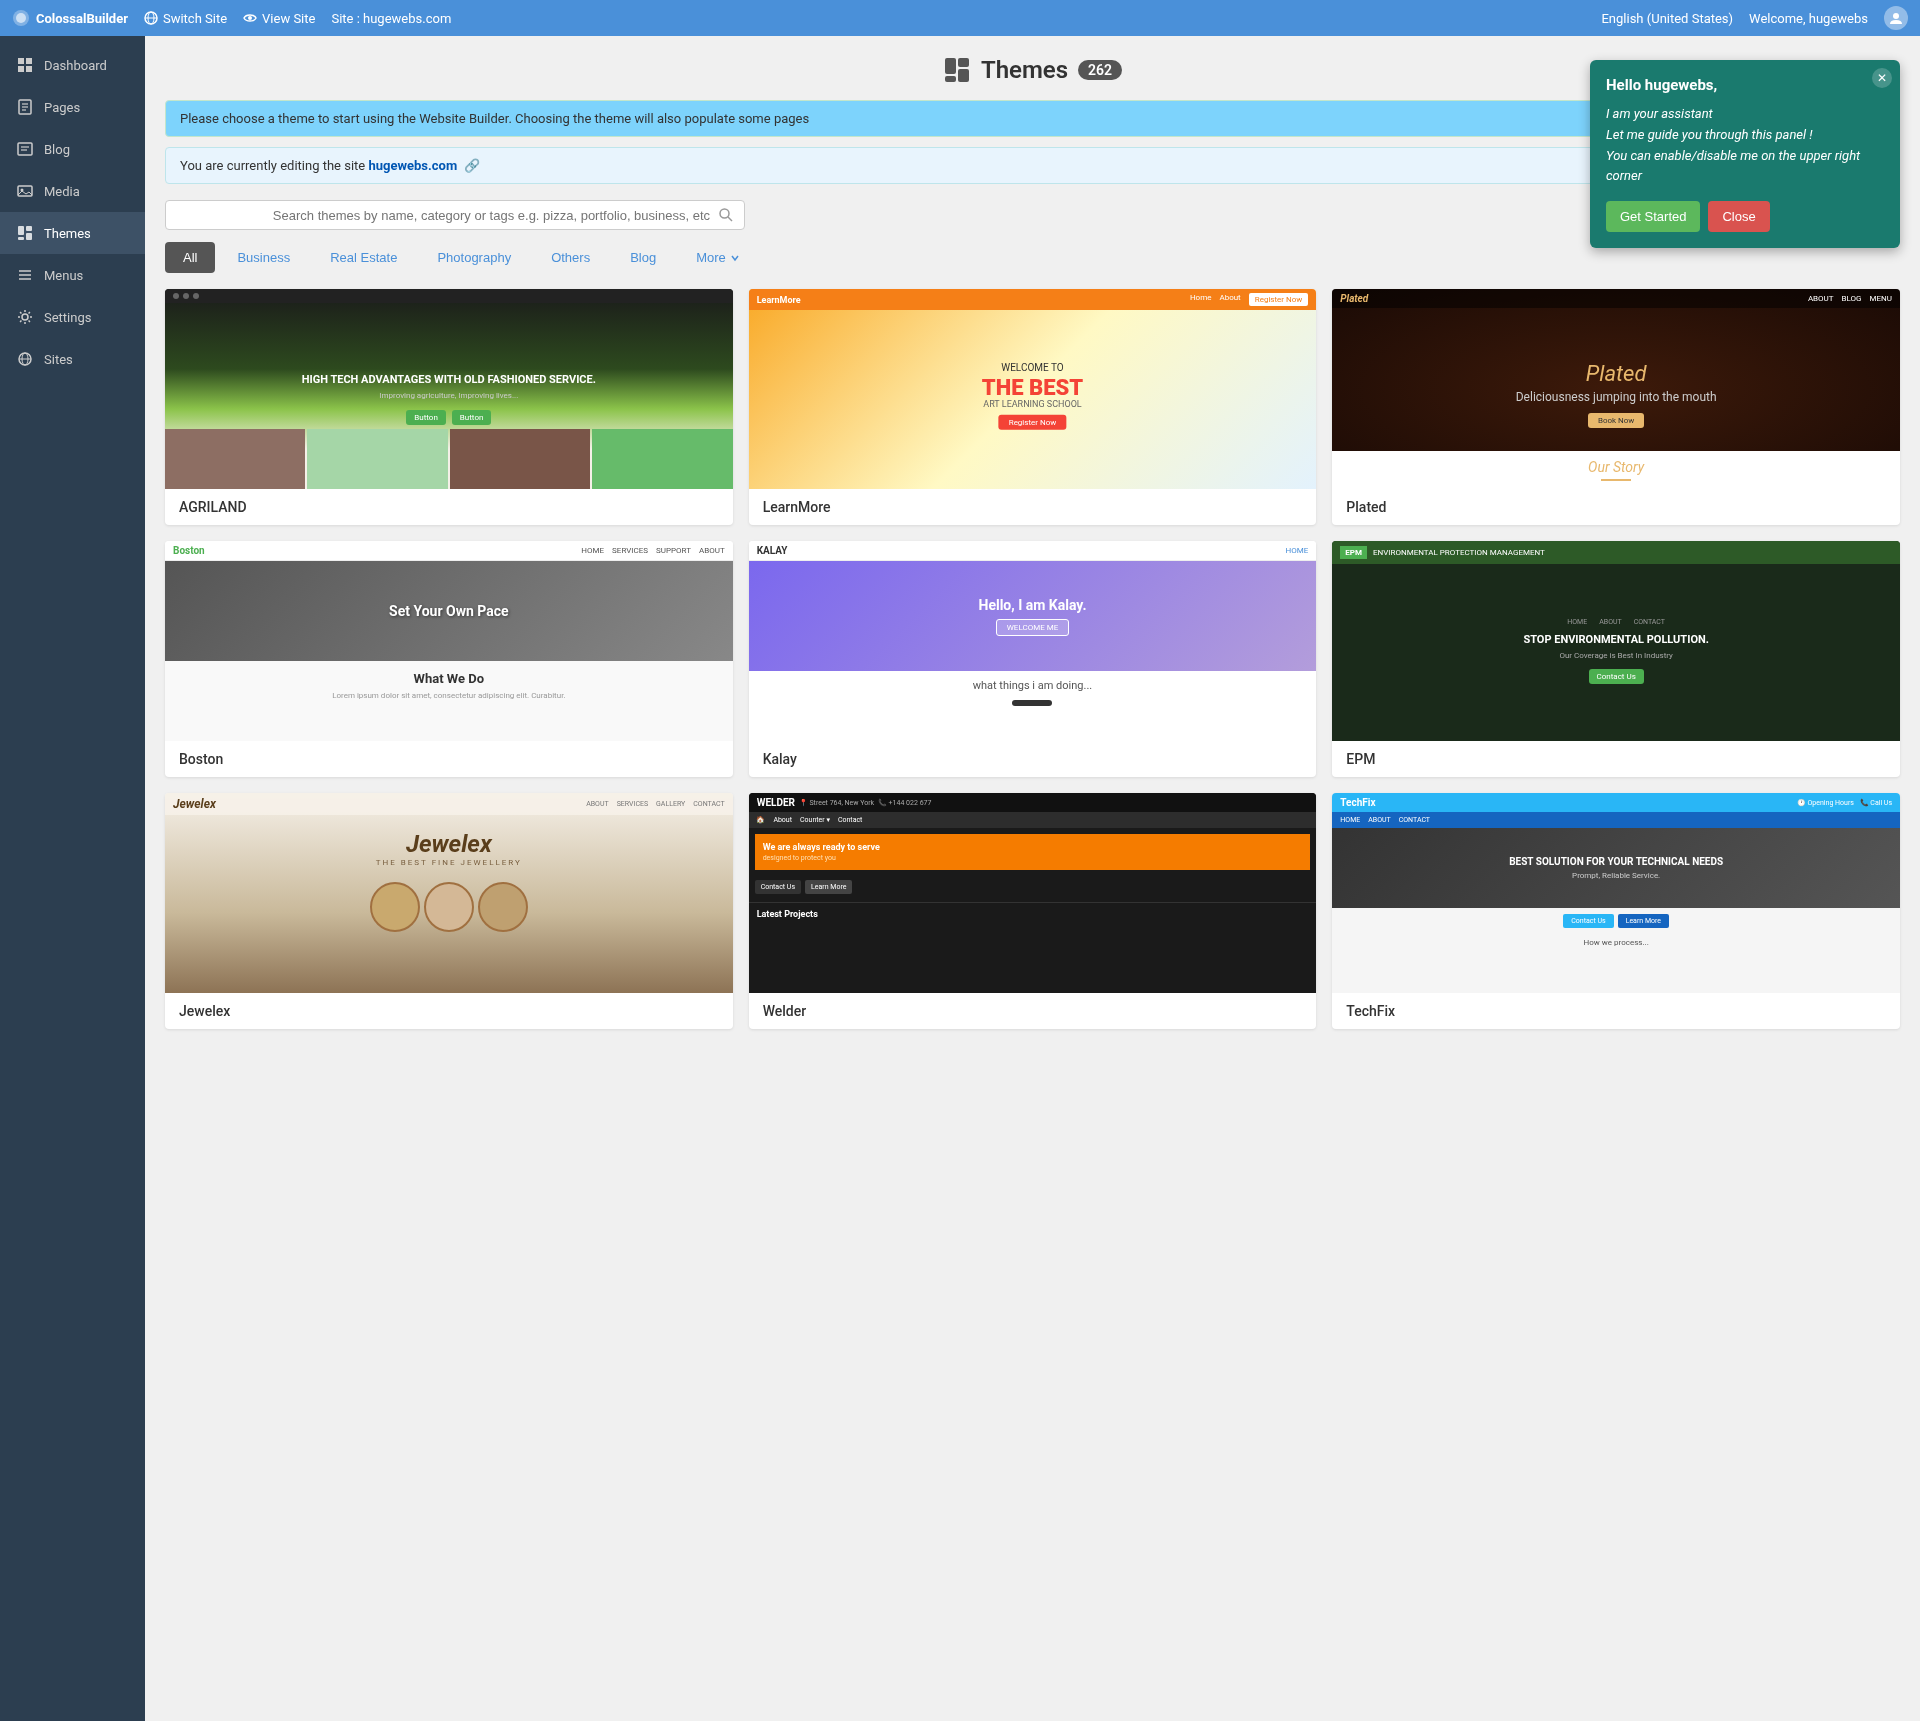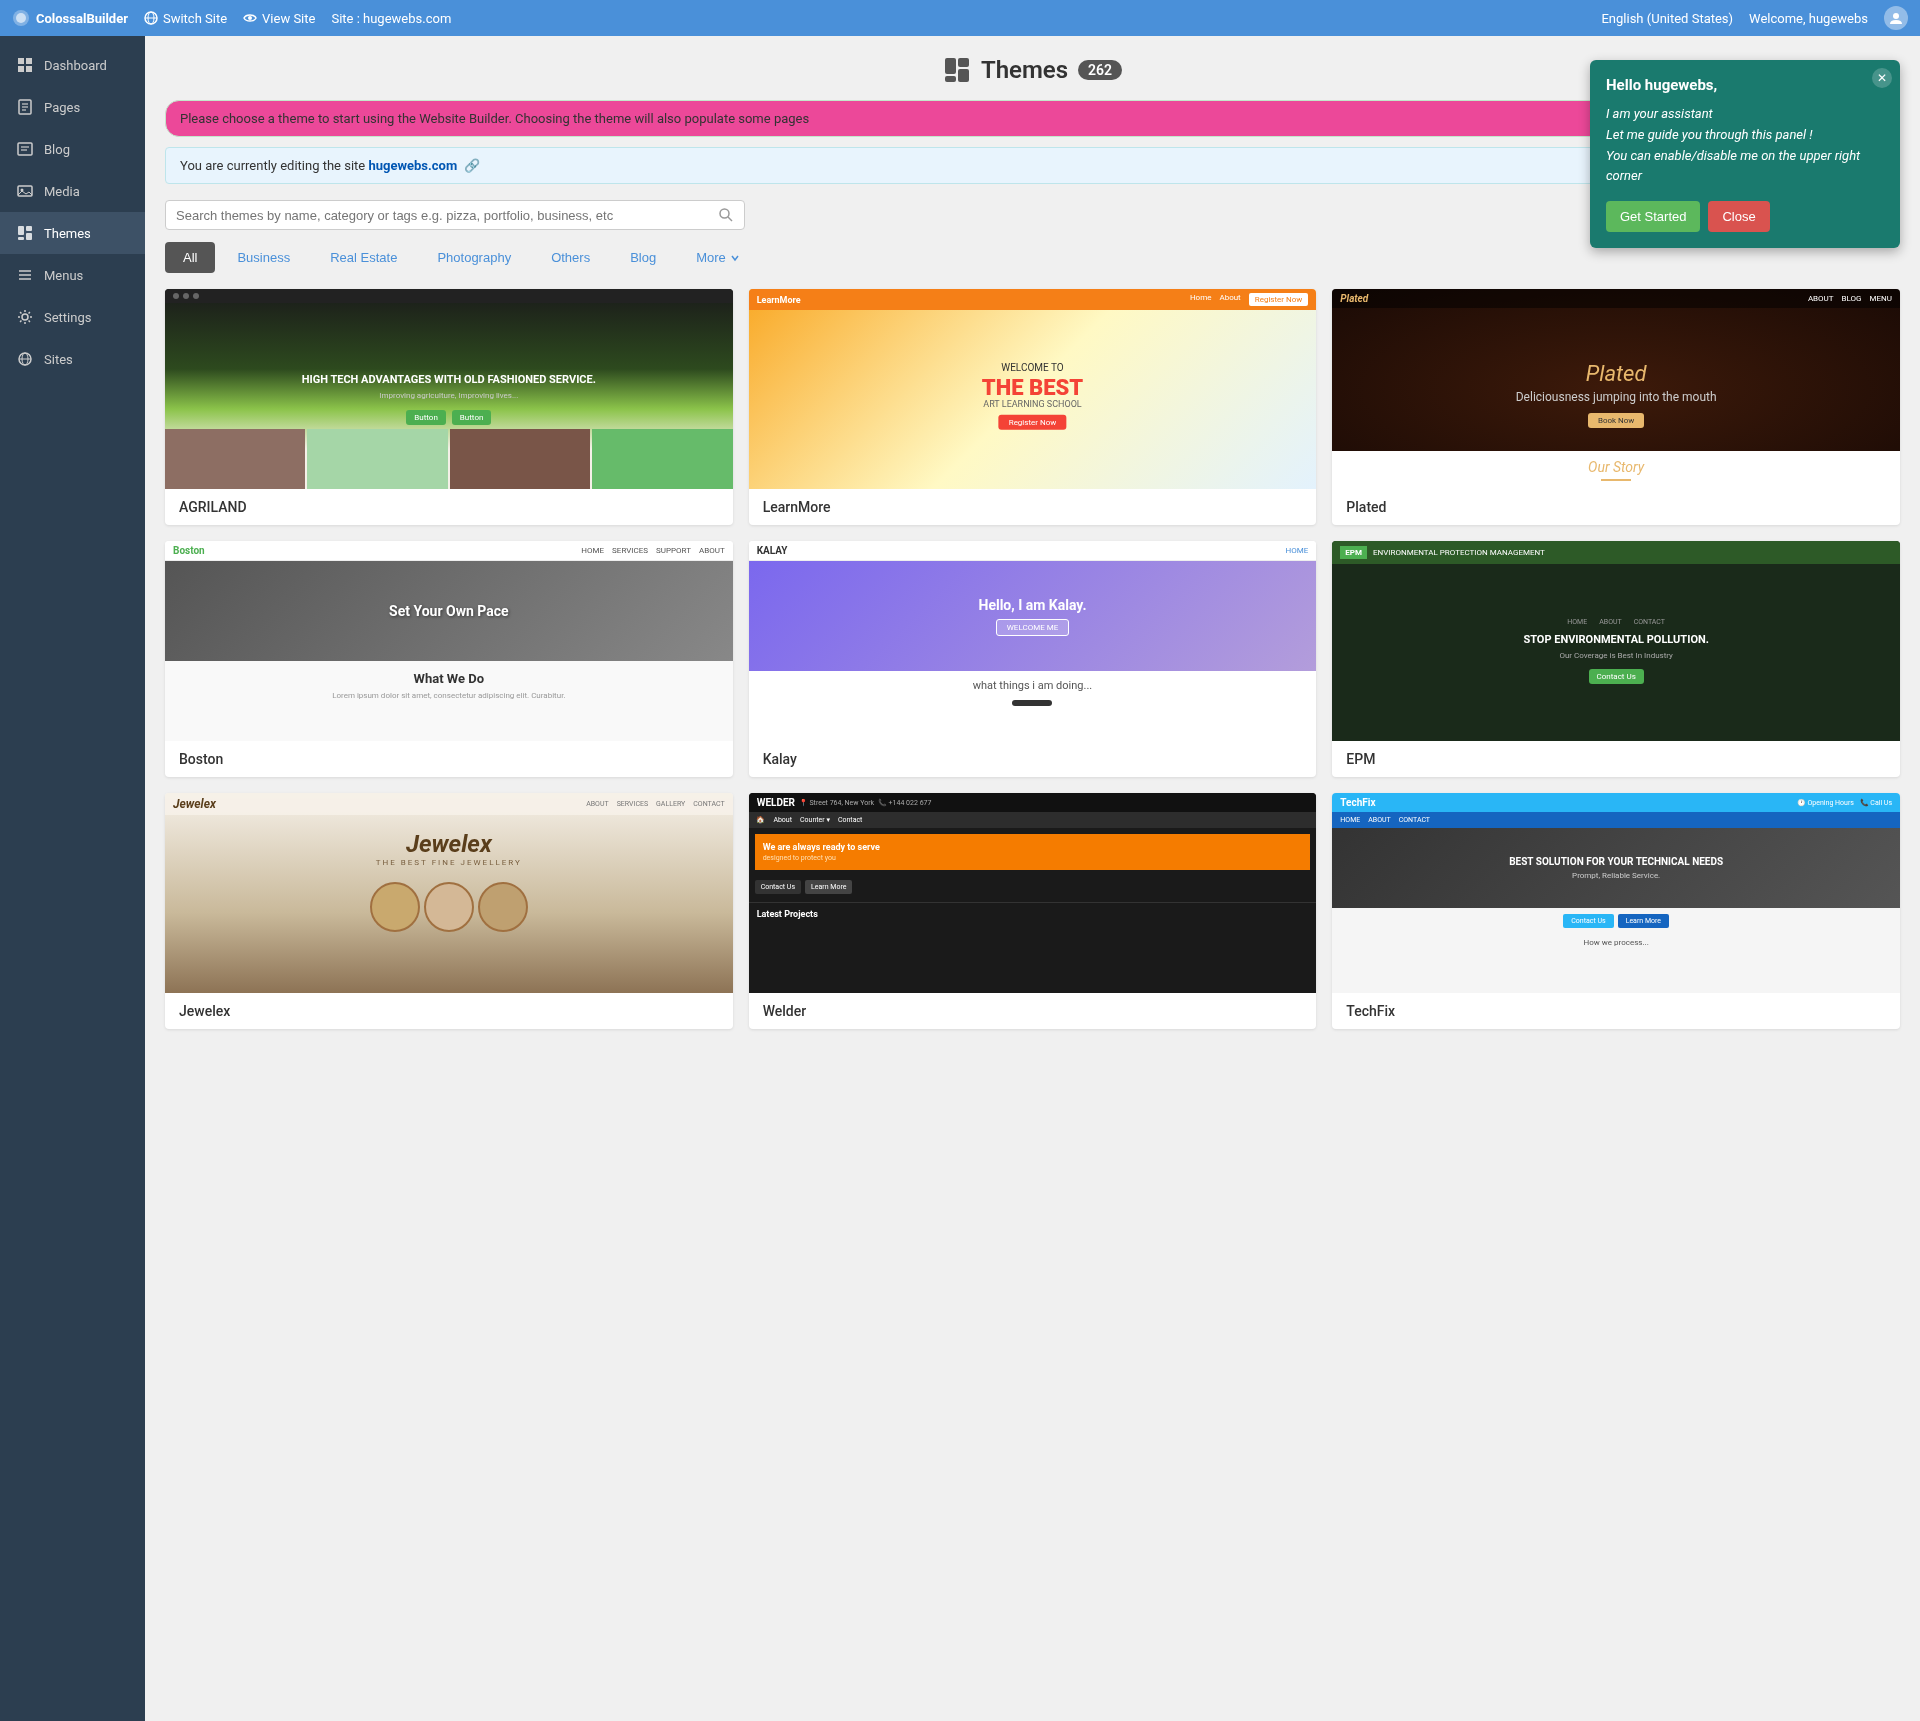--- a/index.html
+++ b/index.html
@@ -65,23 +65,23 @@
     .themes-badge {
       background: #555;
       color: white;
       border-radius: 12px;
       padding: 2px 10px;
       font-size: 14px;
     }
 
     
     .info-box {
-      background: #ec4899;
+      background: #7dd3fc;
       border: 1px solid #c3e6cb;
-      border-radius: 14px;
+      border-radius: 4px;
       padding: 10px 14px;
       font-size: 13px;
       color: #333;
       margin-bottom: 10px;
     }
     .site-info-box {
       background: #e8f4fd;
       border: 1px solid #bee5eb;
       border-radius: 4px;
       padding: 10px 14px;
@@ -107,20 +107,21 @@
       padding: 6px 10px;
       width: 580px;
       gap: 8px;
     }
     .search-box input {
       border: none;
       outline: none;
       font-size: 13px;
       flex: 1;
       color: #666;
+      text-align: right;
     }
     .pagination { display: flex; align-items: center; gap: 4px; }
     .page-btn {
       border: 1px solid #ccc;
       background: white;
       padding: 5px 10px;
       border-radius: 3px;
       cursor: pointer;
       font-size: 13px;
       color: #333;

